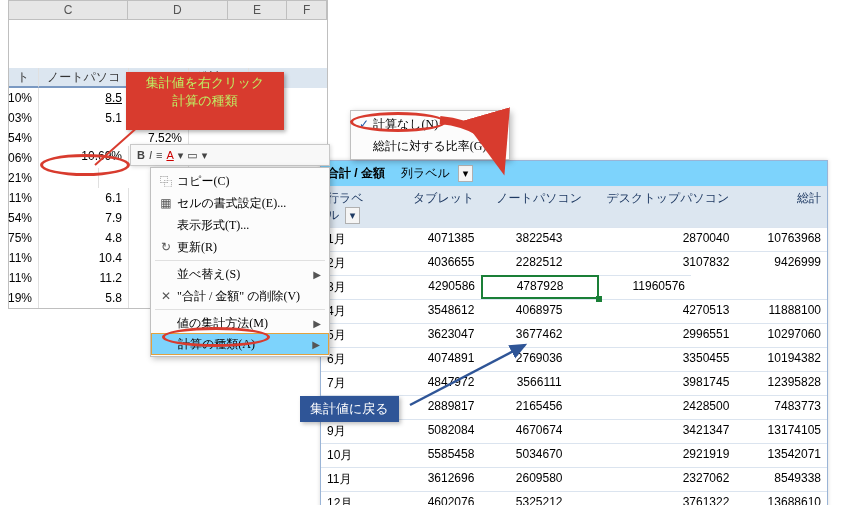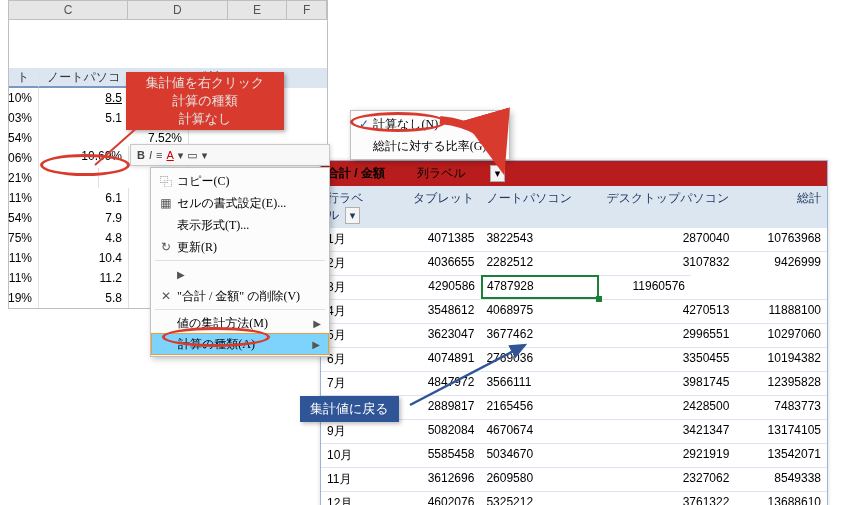--- a/index.html
+++ b/index.html
@@ -112,21 +112,21 @@
   .submenu .menu-item .check { width: 18px; text-align:center; color:#2a5caa; }
 
   
   .callout {
     position: absolute;
     left: 126px;
     top: 72px;
     width: 158px;
     height: 58px;
     background: #d83b2e;
-    color: #e5e5e5;
+    color: #bef264;
     text-align: center;
     font-size: 13px;
     line-height: 18px;
     padding-top: 2px;
     z-index: 40;
     box-shadow: 2px 2px 4px rgba(0,0,0,0.3);
   }
   
   .ellipse {
     position: absolute;
@@ -157,23 +157,23 @@
     top: 160px;
     width: 508px;
     border: 1px solid #9ab4d6;
     background: #fff;
     z-index: 30;
     box-shadow: 0 0 4px rgba(0,0,0,0.15);
   }
   .pivot-top {
     display: flex;
     align-items: center;
-    background: #b91c1c;
+    background: #7dd3fc;
     padding: 4px 6px;
-    gap: 24px;
+    gap: 8px;
   }
   .pivot-top .title-cell { font-weight: bold; }
   .dropdown-btn {
     display: inline-flex;
     align-items: center;
     gap: 2px;
     border: 1px solid #b0b0b0;
     background: #f5f5f5;
     padding: 1px 4px;
     font-size: 11px;
@@ -181,21 +181,21 @@
   .pivot-header-row, .pivot-row {
     display: flex;
   }
   .pivot-header-row > div, .pivot-row > div {
     padding: 3px 6px;
     border-top: 1px solid #dbe4ef;
   }
   .pivot-header-row { background: #dce6f0; font-weight: normal; color: #1f3a63; }
   .pc-label { width: 60px; text-align: left; }
   .pc-tablet { width: 100px; text-align: right; }
-  .pc-note   { width: 118px; text-align: left; }
+  .pc-note   { width: 118px; text-align: center; }
   .pc-desk   { width: 138px; text-align: right; }
   .pc-total  { width: 92px; text-align: right; }
   .pivot-row .pc-label { text-align: left; }
   .selected-cell {
     outline: 2px solid #1a7f37;
     outline-offset: -2px;
     position: relative;
   }
   .selected-cell::after {
     content: "";
@@ -311,21 +311,20 @@
           <div class="lc-c" style="width: 90px;">5.8</div>
           <div class="lc-e"></div>
         </div>
       </div>
   </div>
 </div>
 
 <div class="callout">
   <div>集計値を右クリック</div>
   <div>計算の種類</div>
-  <div>計算なし</div>
 </div>
 <svg class="leader">
   <line x1="50" y1="5" x2="5" y2="45" stroke="#d83b2e" stroke-width="2"></line>
 </svg>
 
 <div class="mini-toolbar">
   <span>
       <b>B</b>
     </span>
   <span>
@@ -353,20 +352,21 @@
     <span class="mi-icon"></span>
     <span class="mi-label">表示形式(T)...</span>
   </div>
   <div class="menu-item">
     <span class="mi-icon">↻</span>
     <span class="mi-label">更新(R)</span>
   </div>
   <div class="menu-sep"></div>
   <div class="menu-item">
     <span class="mi-icon"></span>
+    <span class="mi-label">並べ替え(S)</span>
     <span class="mi-arrow">▶</span>
   </div>
   <div class="menu-item">
     <span class="mi-icon">✕</span>
     <span class="mi-label">"合計 / 金額" の削除(V)</span>
   </div>
   <div class="menu-sep"></div>
   <div class="menu-item">
     <span class="mi-icon"></span>
     <span class="mi-label">値の集計方法(M)</span>

